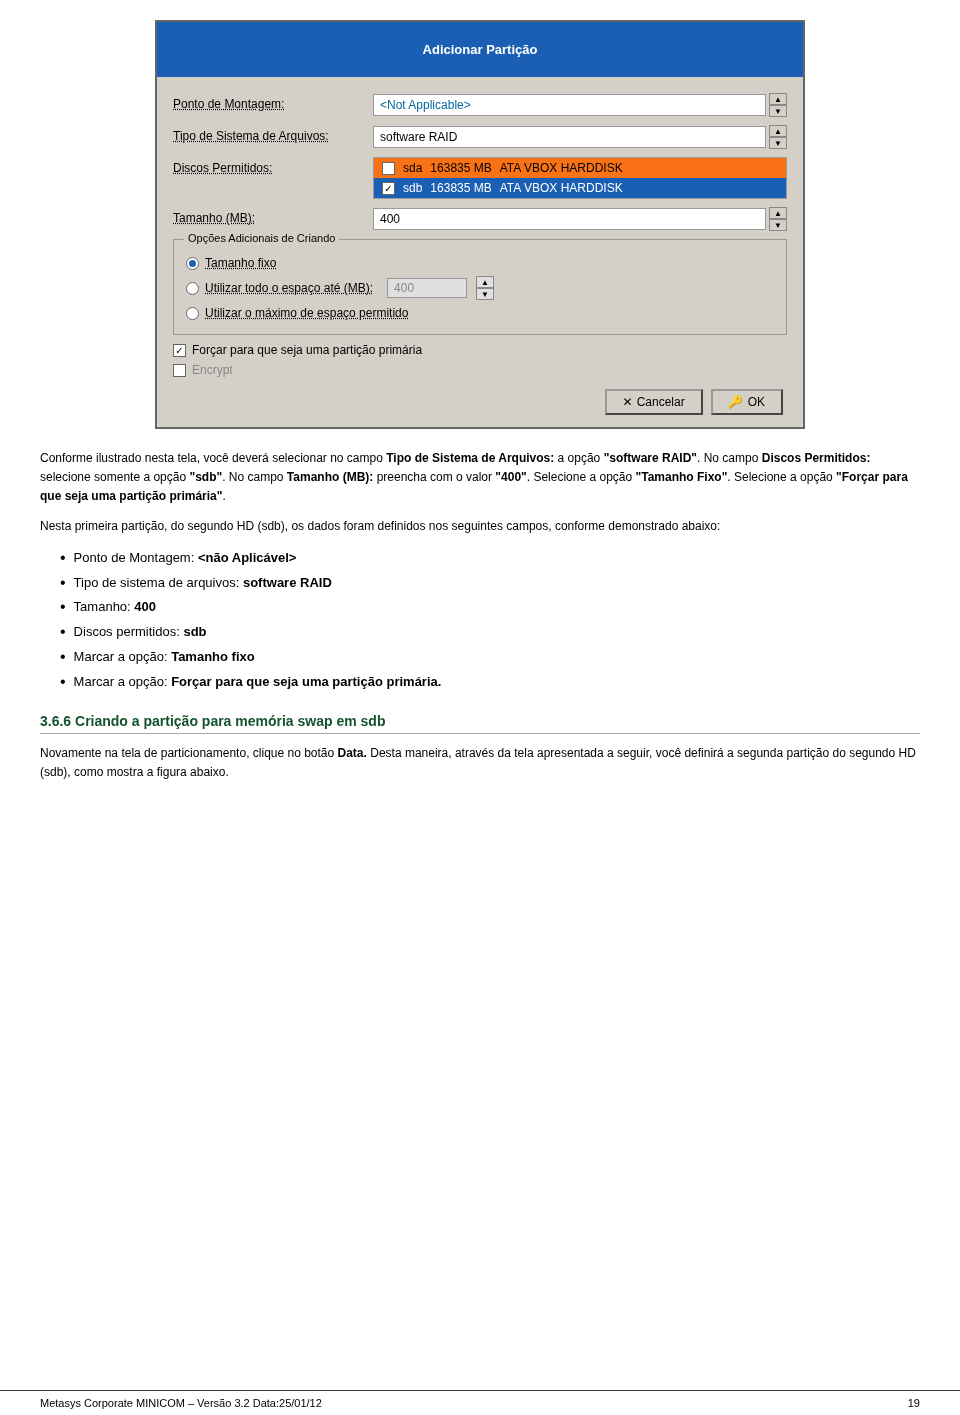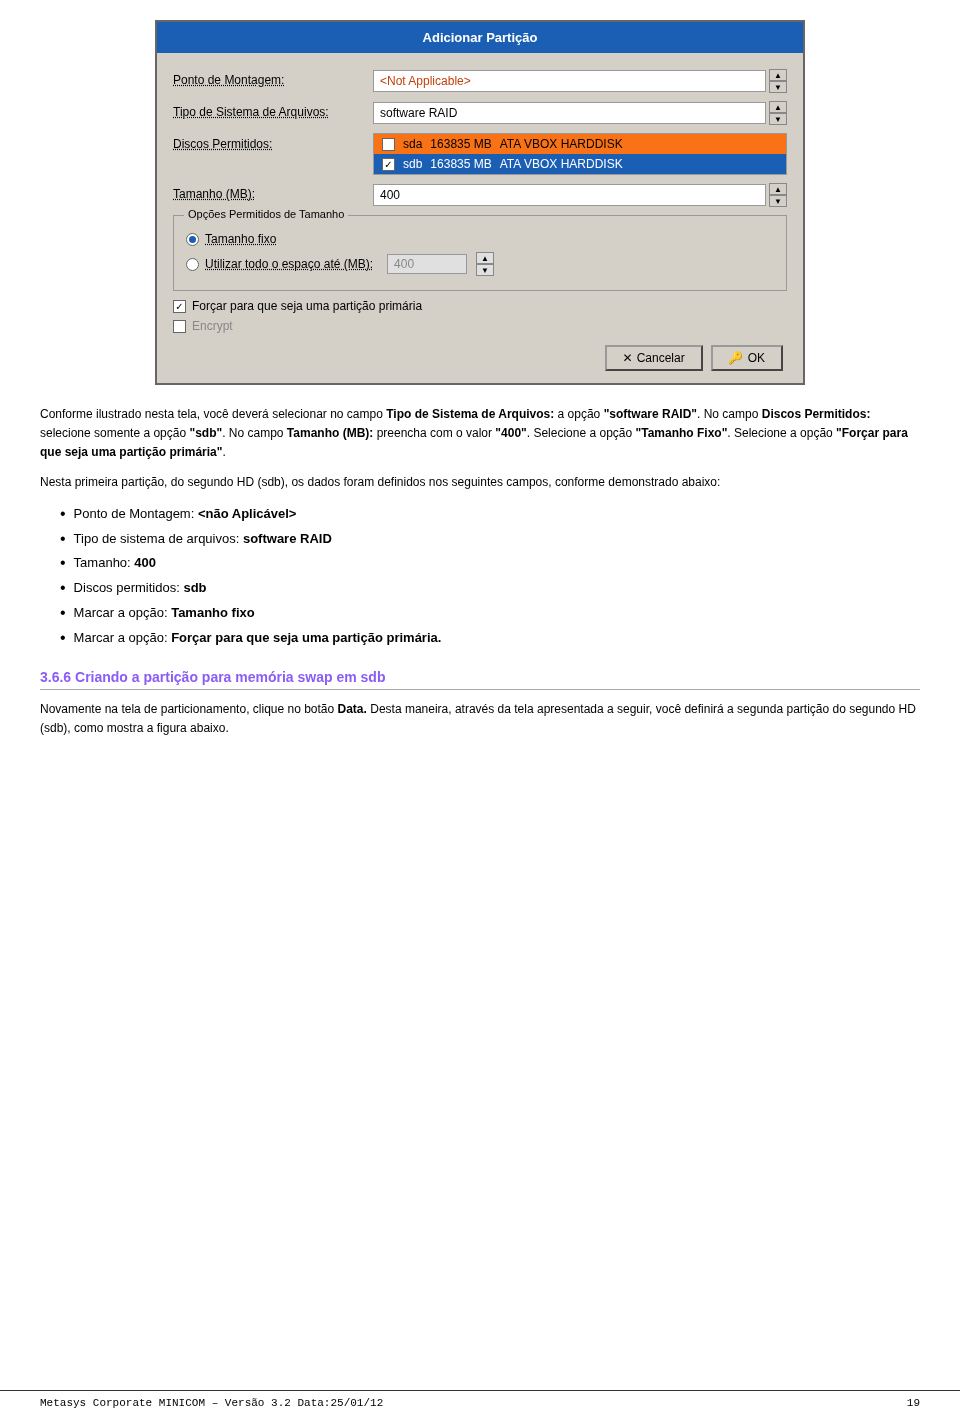--- a/index.html
+++ b/index.html
@@ -39,21 +39,21 @@
       width: 650px;
       padding: 0;
     }
 
     .dialog-title-bar {
       background: #1a5fb4;
       color: #fff;
       text-align: center;
       font-size: 13px;
       font-weight: bold;
-      padding: 8px 8px;
+      padding: 20px 8px;
       margin-bottom: 8px;
     }
 
     .dialog-inner {
       padding: 8px 16px 12px 16px;
     }
 
     .dialog-row {
       display: flex;
       align-items: flex-start;
@@ -267,35 +267,34 @@
     
     .section-header {
       border-bottom: 1px solid #aaa;
       padding-bottom: 4px;
       margin-bottom: 10px;
       margin-top: 20px;
     }
 
     .section-header h3 {
       font-size: 14px;
-      color: #8b5cf6;
+      color: #14532d;
       font-weight: bold;
     }
 
     
     .page-footer {
       border-top: 1px solid #333;
       padding: 6px 40px;
       display: flex;
       justify-content: space-between;
       align-items: center;
       font-size: 11px;
       background: #fff;
       margin-top: auto;
-      font-family: Liberation Mono, monospace;
     }
 
     .footer-left {
       font-size: 11px;
     }
 
     .footer-right {
       font-size: 11px;
     }
 
@@ -325,21 +324,21 @@
   <div class="main-content">
 
     <div class="dialog-container">
       <div class="dialog-box">
         <div class="dialog-title-bar">Adicionar Partição</div>
         <div class="dialog-inner">
 
           <div class="dialog-row">
             <div class="dialog-label">Ponto de Montagem:</div>
             <div class="dialog-field">
-              <div class="text-input" style="color:#c2410c;">&lt;Not Applicable&gt;</div>
+              <div class="text-input" style="color:#0369a1;">&lt;Not Applicable&gt;</div>
               <div class="spinner-group">
                 <div class="spin-up">▲</div>
                 <div class="spin-down">▼</div>
               </div>
             </div>
           </div>
 
           <div class="dialog-row">
             <div class="dialog-label">Tipo de Sistema de Arquivos:</div>
             <div class="dialog-field">
@@ -378,38 +377,42 @@
             <div class="dialog-field">
               <div class="text-input">400</div>
               <div class="spinner-group">
                 <div class="spin-up">▲</div>
                 <div class="spin-down">▼</div>
               </div>
             </div>
           </div>
 
           <div class="options-group">
-            <div class="options-group-legend">Opções Permitidos de Tamanho</div>
+            <div class="options-group-legend">Opções Adicionais de Criando</div>
             <div style="margin-top:8px;">
 
               <div class="radio-row">
                 <div class="radio-btn selected"></div>
                 <span class="radio-label">Tamanho fixo</span>
               </div>
 
               <div class="radio-row">
                 <div class="radio-btn"></div>
                 <span class="radio-label">Utilizar todo o espaço até (MB):</span>
                 <input type="text" class="radio-input" disabled="" style="background: rgb(224, 224, 224); color: rgb(136, 136, 136);" value="400">
                 <div class="spinner-group">
                   <div class="spin-up" style="background:#e0e0e0;">▲</div>
                   <div class="spin-down" style="background:#e0e0e0;">▼</div>
                 </div>
               </div>
 
+              <div class="radio-row">
+                <div class="radio-btn"></div>
+                <span class="radio-label">Utilizar o máximo de espaço permitido</span>
+              </div>
             </div>
           </div>
 
           <div class="checkbox-row" style="margin-top:8px;">
             <div class="check-box checked"></div>
             <span>Forçar para que seja uma partição primária</span>
           </div>
 
           <div class="checkbox-row">
             <div class="check-box"></div>

